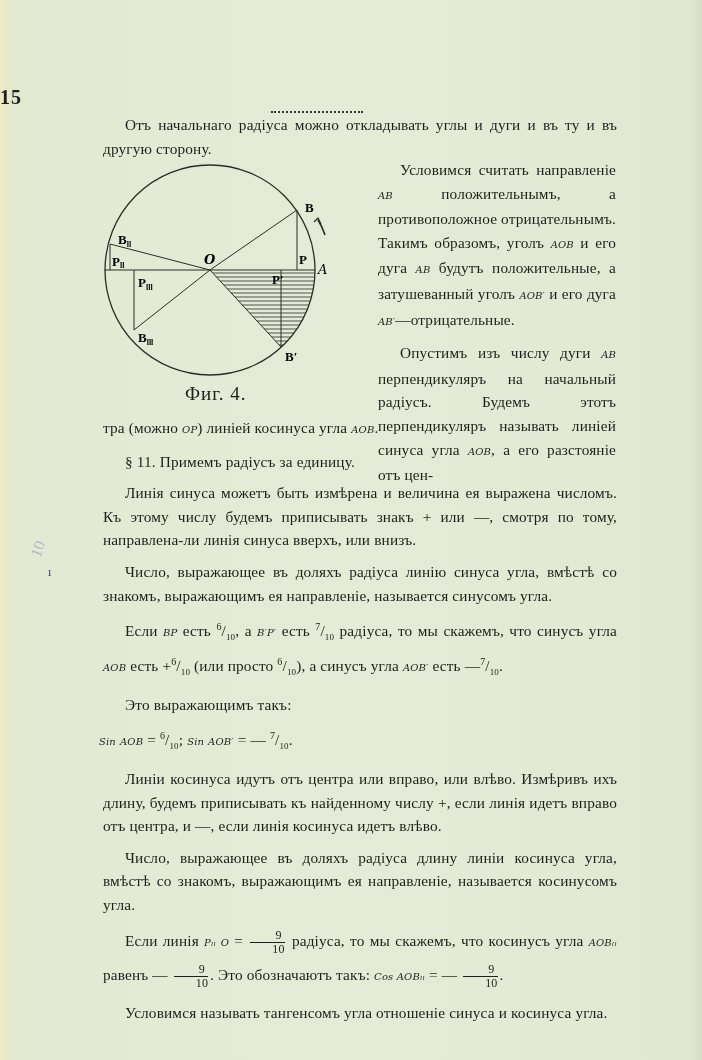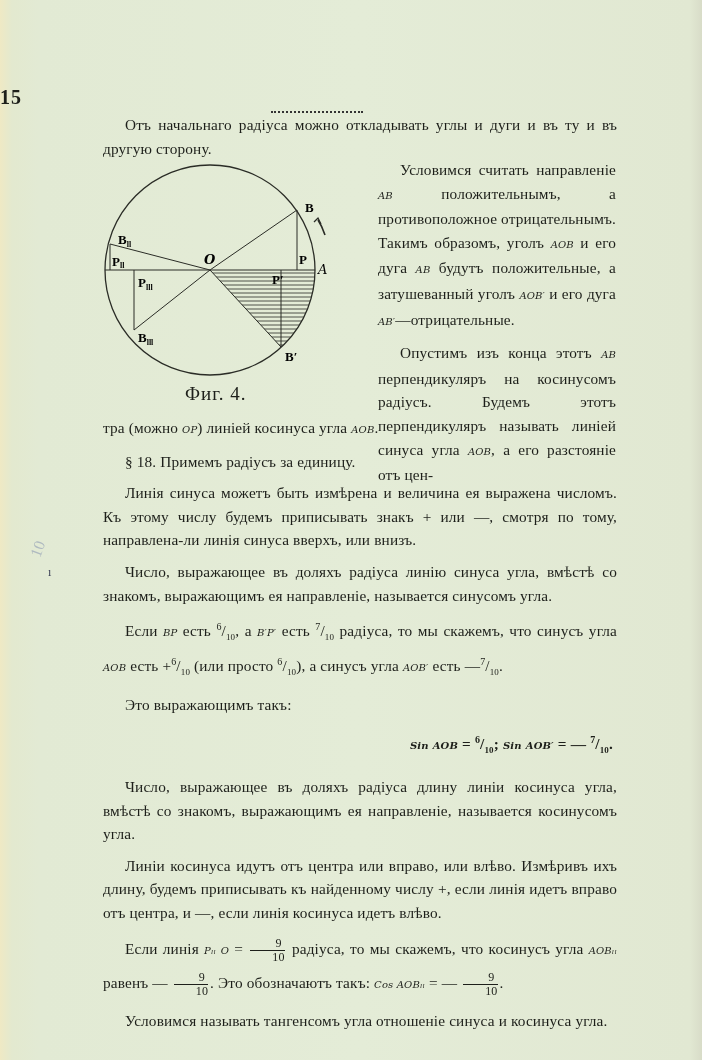--- a/index.html
+++ b/index.html
@@ -15,21 +15,21 @@
   .text { position:absolute; font-size:15.3px; line-height:23.6px; letter-spacing:0.15px; }
   .para { margin:8px; text-align:justify; }
   .indent { text-indent:22px; }
   .m { font-style:italic; font-family:"DejaVu Serif", serif; font-size:10px; }
   .fr { font-size:10px; vertical-align:super; }
   .fr2 { font-size:9px; vertical-align:sub; }
   .figure { position:absolute; left:92px; top:152px; width:265px; height:250px; }
   .caption { position:absolute; left:185px; top:383px; font-size:19px; letter-spacing:1px; }
   .right-col { left:370px; top:150px; width:254px; }
   .full { left:95px; width:530px; }
-  .formula { text-align:right; margin:12px;font-weight:bold; }
+  .formula { text-align:left; margin:4px; }
   .frac { display:inline-block; vertical-align:middle; text-align:center; font-size:12px; line-height:13px; margin:0 2px; }
   .frac span { display:block; }
   .frac .den { border-top:1px solid #1d1f1a; }
   .margin-note { position:absolute; left:30px; top:540px; font-size:16px; color:#9aa6b8; transform:rotate(-70deg); opacity:0.7; }
   .margin-mark { position:absolute; left:48px; top:565px; font-size:12px; color:#3a3f55; }
 </style>
 </head>
 <body>
 
 <div class="page-header">
@@ -101,31 +101,31 @@
     <text x="26" y="92" font-family="Liberation Serif, serif" font-weight="bold" font-size="13">B<tspan font-size="8" dy="3">ll</tspan></text>
     <text x="20" y="114" font-family="Liberation Serif, serif" font-weight="bold" font-size="13">P<tspan font-size="8" dy="2">ll</tspan></text>
     <text x="46" y="135" font-family="Liberation Serif, serif" font-weight="bold" font-size="13">P<tspan font-size="8" dy="3">lll</tspan></text>
     <text x="46" y="190" font-family="Liberation Serif, serif" font-weight="bold" font-size="13">B<tspan font-size="8" dy="3">lll</tspan></text>
   </svg>
 </div>
 <div class="caption">Фиг. 4.</div>
 
 <div class="text right-col">
   <p class="para indent"><span>Условимся считать направленіе </span><span class="m">AB</span><span> положительнымъ, а противоположное отрицательнымъ. Такимъ образомъ, уголъ </span><span class="m">AOB</span><span> и его дуга </span><span class="m">AB</span><span> будутъ положительные, а затушеванный уголъ </span><span class="m">AOB′</span><span> и его дуга </span><span class="m">AB′</span><span>—отрицательные.</span></p>
-  <p class="para indent"><span>Опустимъ изъ конца этотъ </span><span class="m">AB</span><span> перпендикуляръ на косинусомъ радіусъ. Будемъ этотъ перпендикуляръ называть линіей синуса угла </span><span class="m">AOB</span><span>, а его разстояніе отъ цен-</span></p>
+  <p class="para indent"><span>Опустимъ изъ числу дуги </span><span class="m">AB</span><span> перпендикуляръ на начальный радіусъ. Будемъ этотъ перпендикуляръ называть линіей синуса угла </span><span class="m">AOB</span><span>, а его разстояніе отъ цен-</span></p>
 </div>
 
 <div class="text full" style="top:408px;">
   <p class="para"><span>тра (можно </span><span class="m">OP</span><span>) линіей косинуса угла </span><span class="m">AOB</span><span>.</span></p>
-  <p class="para indent">§ 18. Примемъ радіусъ за единицу.</p>
+  <p class="para indent">§ 11. Примемъ радіусъ за единицу.</p>
   <p class="para indent">Линія синуса можетъ быть измѣрена и величина ея выражена числомъ. Къ этому числу будемъ приписывать знакъ + или —, смотря по тому, направлена-ли линія синуса вверхъ, или внизъ.</p>
   <p class="para indent">Число, выражающее въ доляхъ радіуса линію синуса угла, вмѣстѣ со знакомъ, выражающимъ ея направленіе, называется синусомъ угла.</p>
   <p class="para indent"><span>Если </span><span class="m">BP</span><span> есть </span><span class="fr">6</span>/<span class="fr2">10</span><span>, а </span><span class="m">B′P′</span><span> есть </span><span class="fr">7</span>/<span class="fr2">10</span><span> радіуса, то мы скажемъ, что синусъ угла </span><span class="m">AOB</span><span> есть +</span><span class="fr">6</span>/<span class="fr2">10</span><span> (или просто </span><span class="fr">6</span>/<span class="fr2">10</span><span>), а синусъ угла </span><span class="m">AOB′</span><span> есть —</span><span class="fr">7</span>/<span class="fr2">10</span><span>.</span></p>
   <p class="para indent">Это выражающимъ такъ:</p>
   <p class="formula"><span class="m">Sin</span> <span class="m">AOB</span><span> = </span><span class="fr">6</span>/<span class="fr2">10</span><span>;   </span><span class="m">Sin</span> <span class="m">AOB′</span><span> = — </span><span class="fr">7</span>/<span class="fr2">10</span><span>.</span></p>
+  <p class="para indent">Линіи косинуса идутъ отъ центра или вправо, или влѣво. Измѣривъ ихъ длину, будемъ приписывать къ найденному числу +, если линія идетъ вправо отъ центра, и —, если линія косинуса идетъ влѣво.</p>
   <p class="para indent">Число, выражающее въ доляхъ радіуса длину линіи косинуса угла, вмѣстѣ со знакомъ, выражающимъ ея направленіе, называется косинусомъ угла.</p>
-  <p class="para indent">Линіи косинуса идутъ отъ центра или вправо, или влѣво. Измѣривъ ихъ длину, будемъ приписывать къ найденному числу +, если линія идетъ вправо отъ центра, и —, если линія косинуса идетъ влѣво.</p>
   <p class="para indent" style="line-height:32px;"><span>Если линія </span><span class="m">Pₗₗ O</span><span> = </span><span class="frac"><span>9</span><span class="den">10</span></span><span> радіуса, то мы скажемъ, что косинусъ угла </span><span class="m">AOBₗₗ</span><span> равенъ — </span><span class="frac"><span>9</span><span class="den">10</span></span><span>. Это обозначаютъ такъ: </span><span class="m">Cos AOBₗₗ</span><span> = — </span><span class="frac"><span>9</span><span class="den">10</span></span><span>.</span></p>
   <p class="para indent">Условимся называть тангенсомъ угла отношеніе синуса и косинуса угла.</p>
 </div>
 
 <div class="margin-note">10</div>
 <div class="margin-mark">ı</div>
 
 </body></html>

